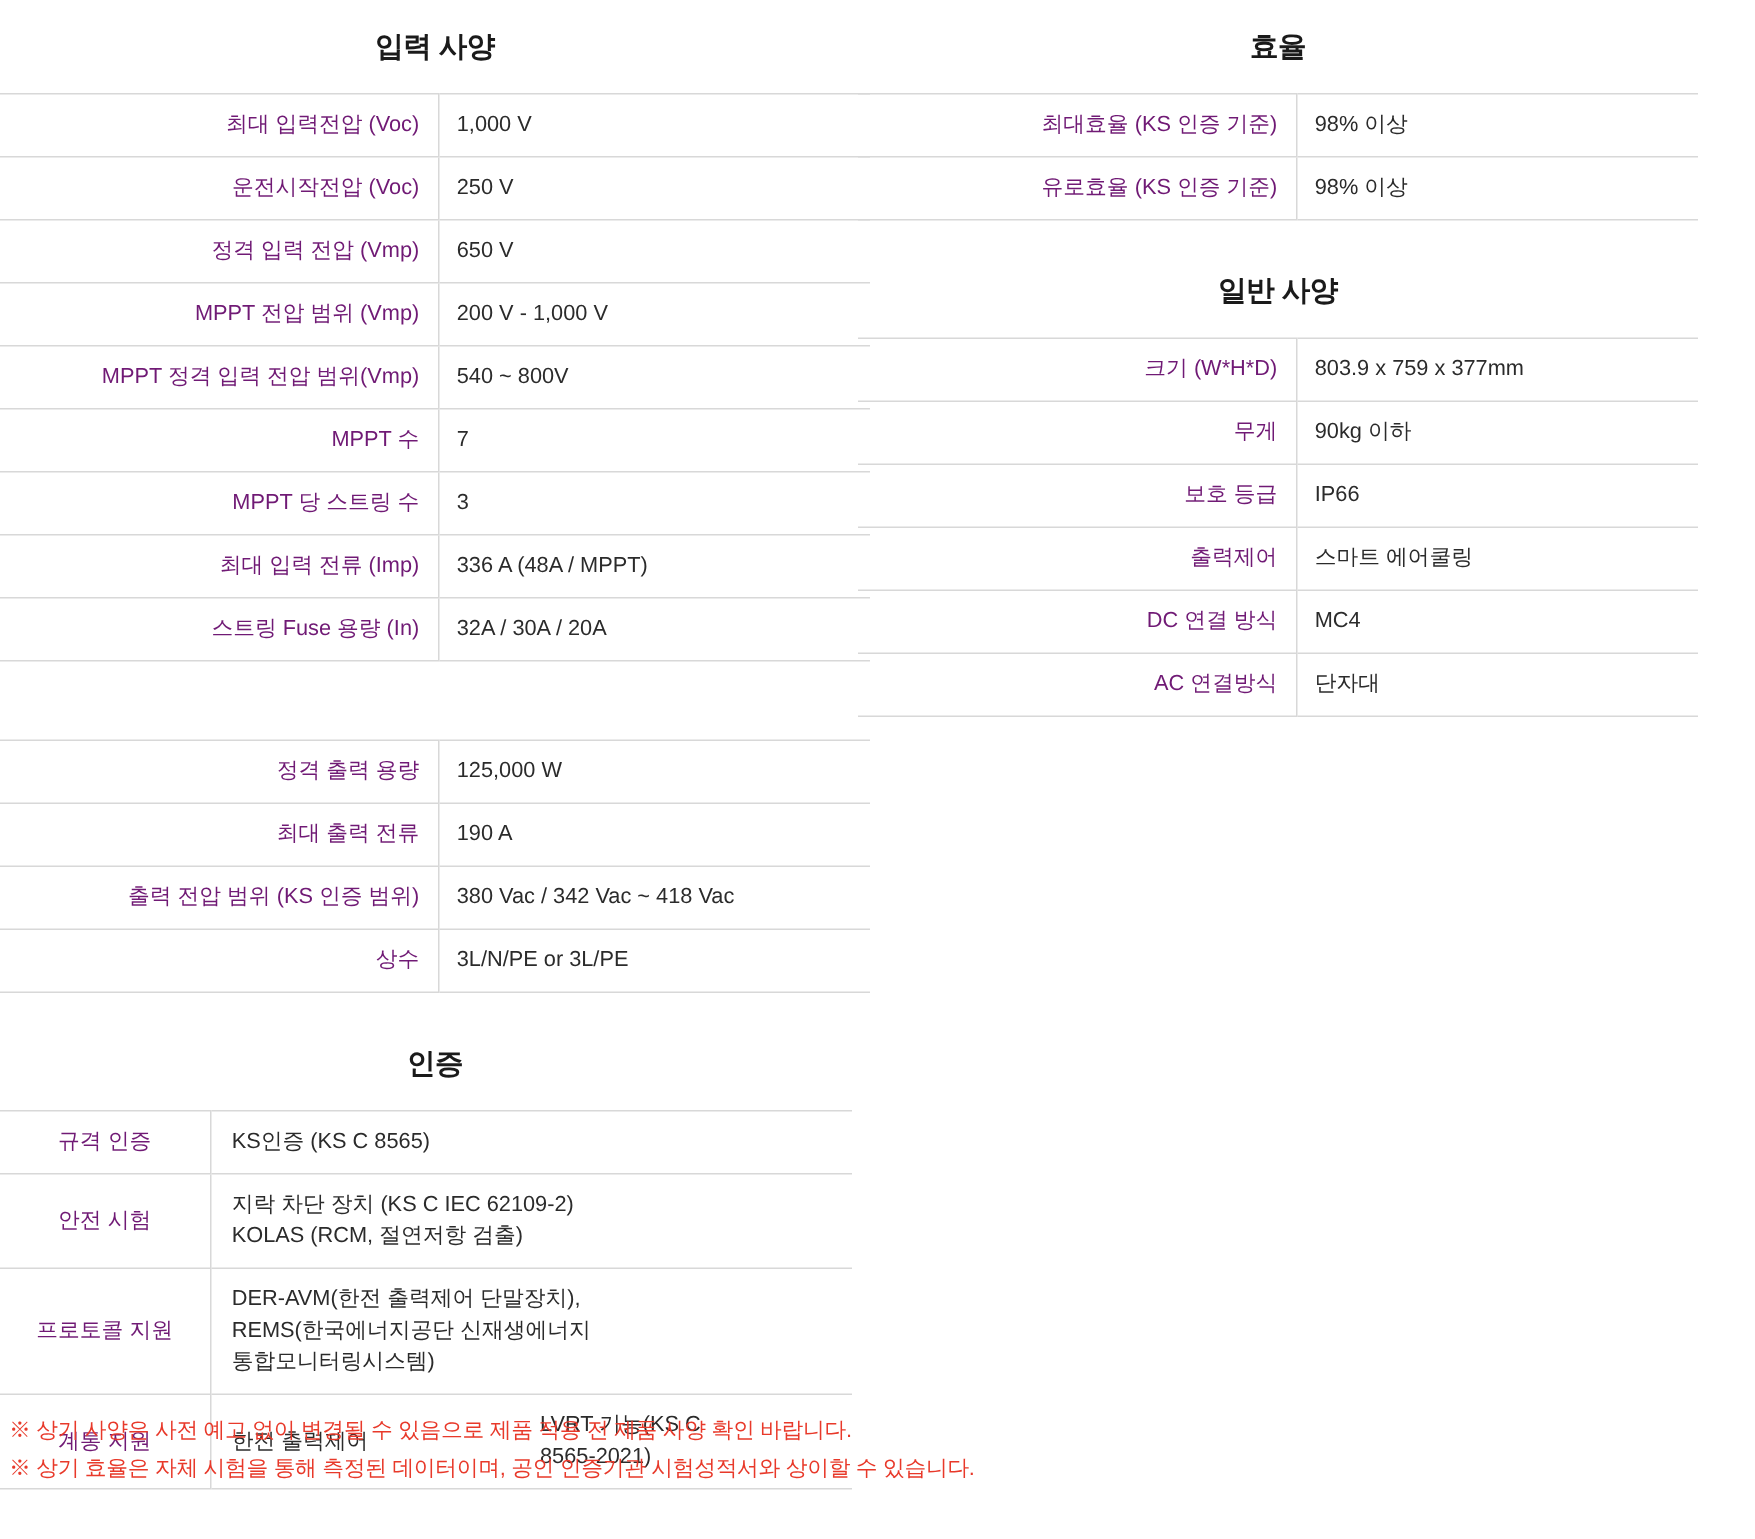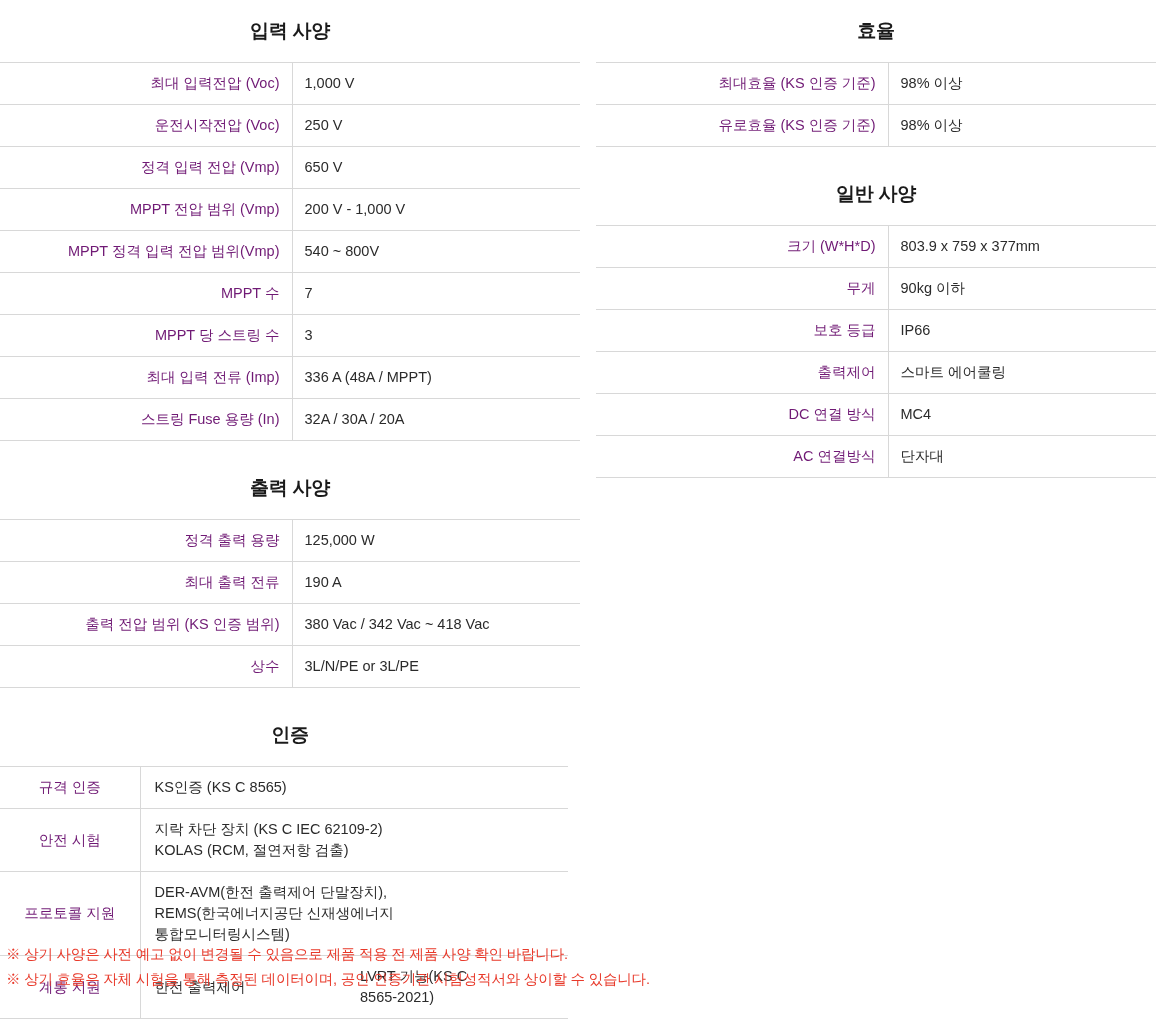--- a/index.html
+++ b/index.html
@@ -20,21 +20,21 @@
     padding-left: 36px;
   }
   .col-left {
     position: absolute;
     left: 0px;
     top: 0px;
     width: 580px;
   }
   .col-right {
     position: absolute;
-    left: 596px;
+    left: 572px;
     top: 0px;
     width: 560px;
   }
   .sec-title {
     text-align: center;
     font-size: 19px;
     font-weight: bold;
     color: #1a1a1a;
     letter-spacing: -0.3px;
   }
@@ -151,21 +151,20 @@
             <td class="v">336 A (48A / MPPT)</td>
           </tr>
           <tr>
             <td class="k">스트링 Fuse 용량 (In)</td>
             <td class="v">32A / 30A / 20A</td>
           </tr>
         </tbody>
     </table>
 
     <div class="gap-34"></div>
-    <div class="sec-title">출력 사양</div>
     <div class="gap-18"></div>
     <table class="spec-table" id="output-spec-table">
       <tbody>
           <tr>
             <td class="k">정격 출력 용량</td>
             <td class="v">125,000 W</td>
           </tr>
           <tr>
             <td class="k">최대 출력 전류</td>
             <td class="v">190 A</td>

